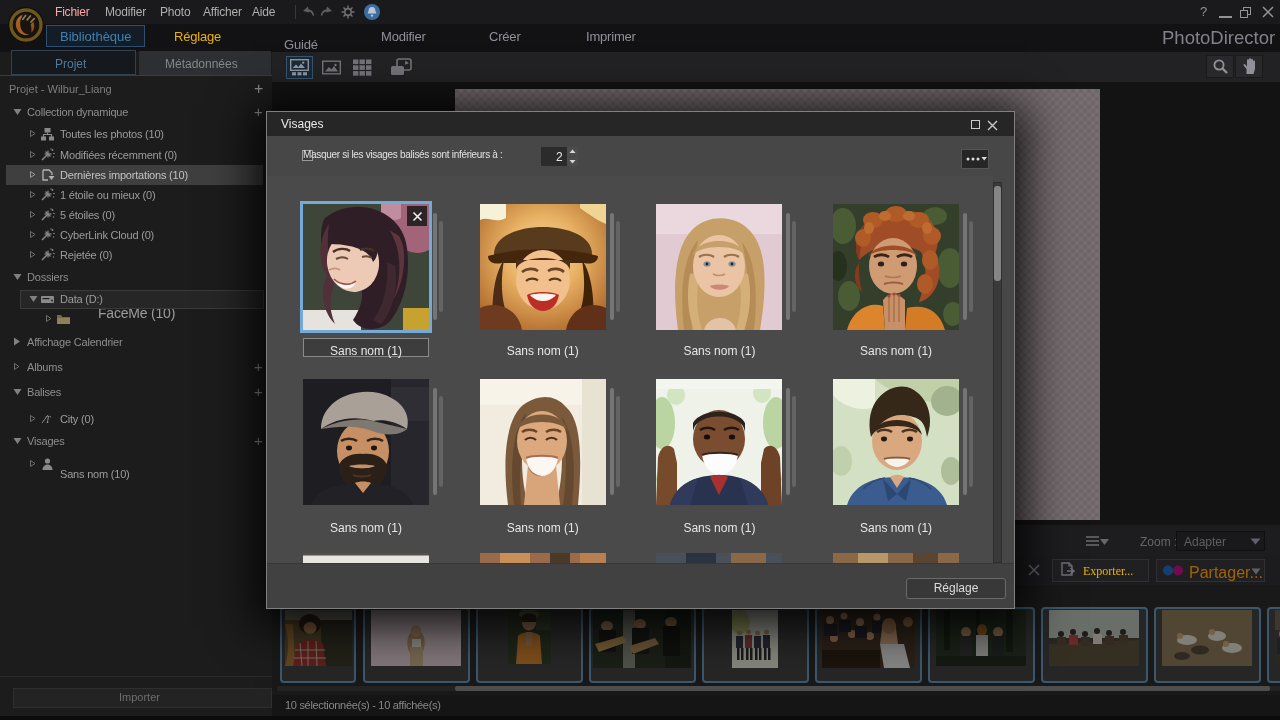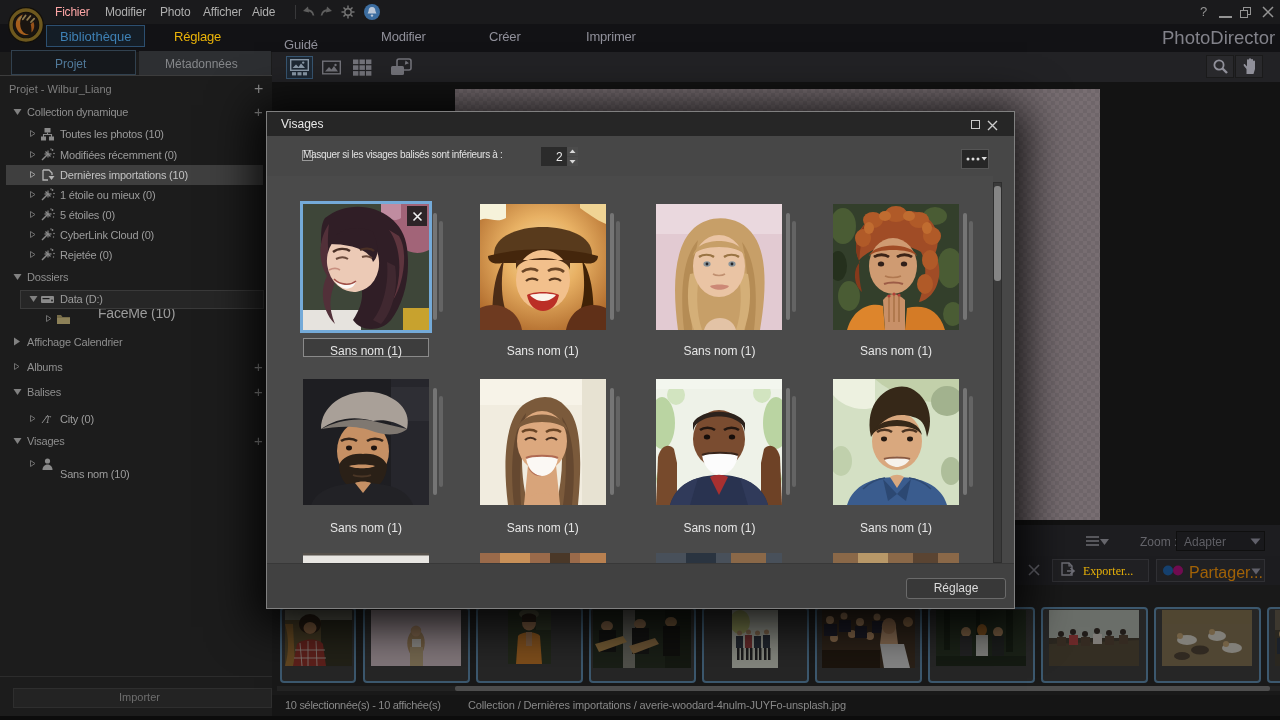--- a/index.html
+++ b/index.html
@@ -528,21 +528,20 @@
             <rect x="18" y="26" width="13" height="18"></rect>
           </g>
         </svg>
 <div class="abs" style="left:277px;top:686px;width:1003px;height:5px;background:#232323;"></div>
 <div class="abs" style="left:455px;top:686px;width:815px;height:5px;background:#4e4e4e;border-radius:2px;"></div>
 </div>
     </div>
 
   <div class="abs" style="left:272px;top:695px;width:1008px;height:21px;background:#151515;"></div>
   <div class="abs txt" style="left:285px;top:699px;font-size:11px;letter-spacing:-0.3px;color:#888888;">10 sélectionnée(s) - 10 affichée(s)</div>
-  <div class="abs txt" style="left:468px;top:699px;font-size:11px;letter-spacing:-0.15px;color:#888888;">Collection / Dernières importations / averie-woodard-4nulm-JUYFo-unsplash.jpg</div>
   <div class="abs" style="left:0;top:716px;width:1280px;height:4px;background:#0c0c0c;"></div>
 
   <div class="abs" style="left:266px;top:111px;width:749px;height:498px;background:#474747;
       border:1px solid #808080;box-shadow:0 6px 42px 12px rgba(0,0,0,0.85);"></div>
   <div class="abs" style="left:267px;top:112px;width:747px;height:24px;background:#262626;"></div>
   <div class="abs txt" style="left:281px;top:117px;font-size:12px;color:#e8e8e8;">Visages</div>
   <div class="abs" style="left:971px;top:120px;width:9px;height:9px;border:1.5px solid #cccccc;"></div>
   <svg class="abs" style="left:987px;top:120px;" width="11" height="11" viewBox="0 0 11 11">
     <path d="M1 1 L10 10 M10 1 L1 10" stroke="#ccc" stroke-width="1.4"></path>
   </svg>

